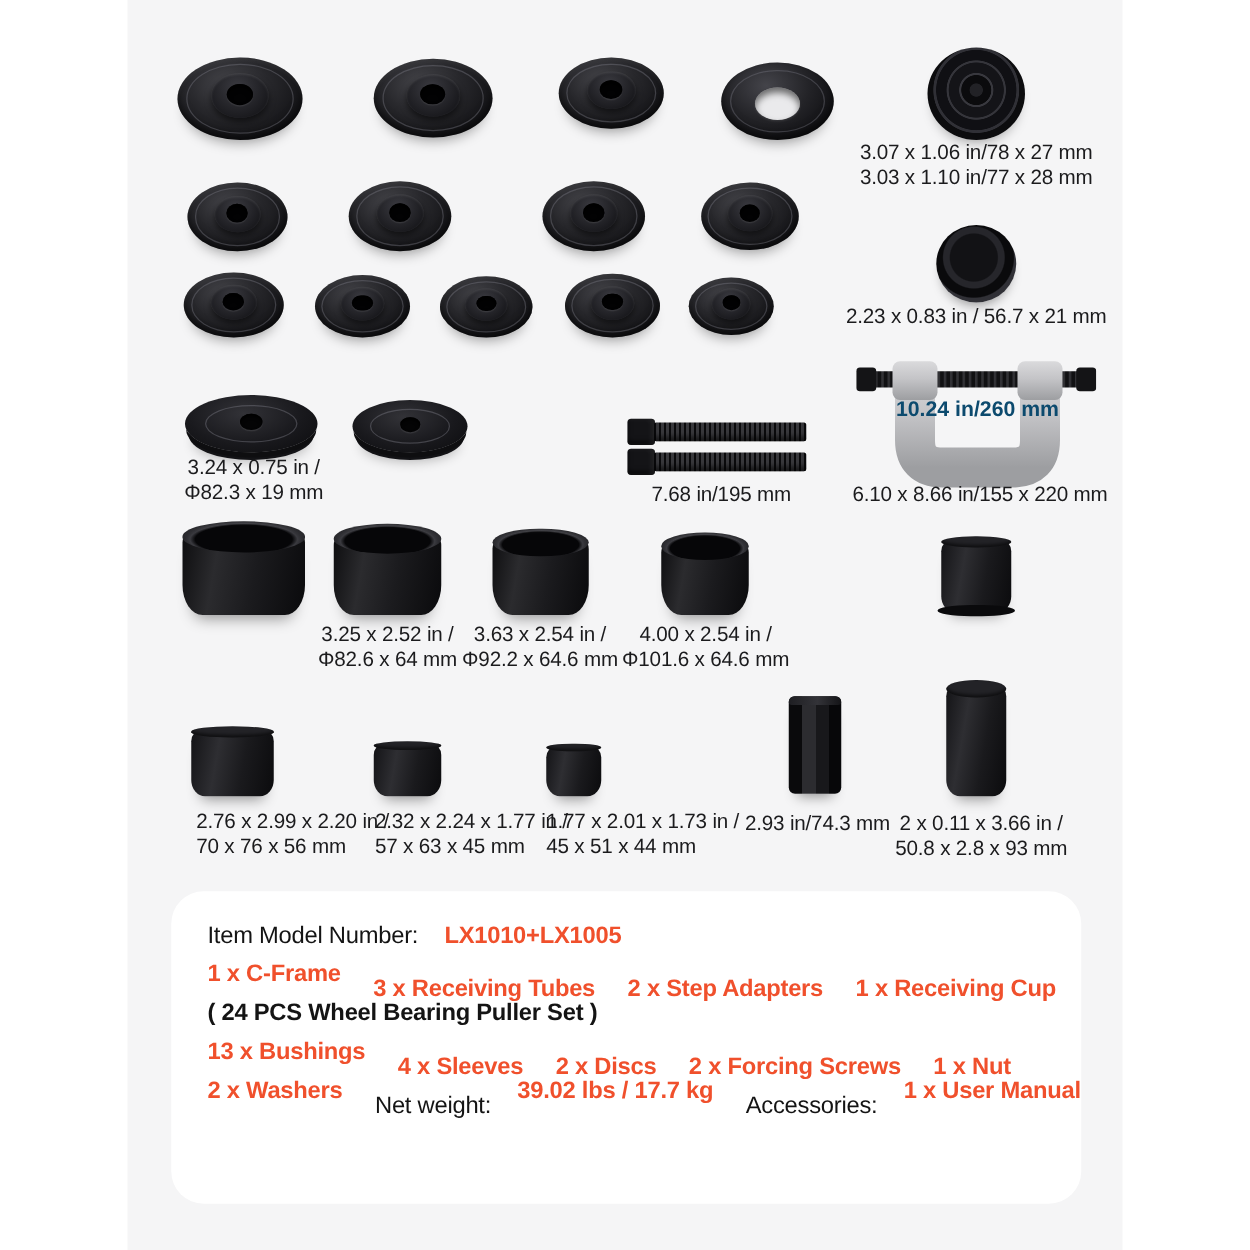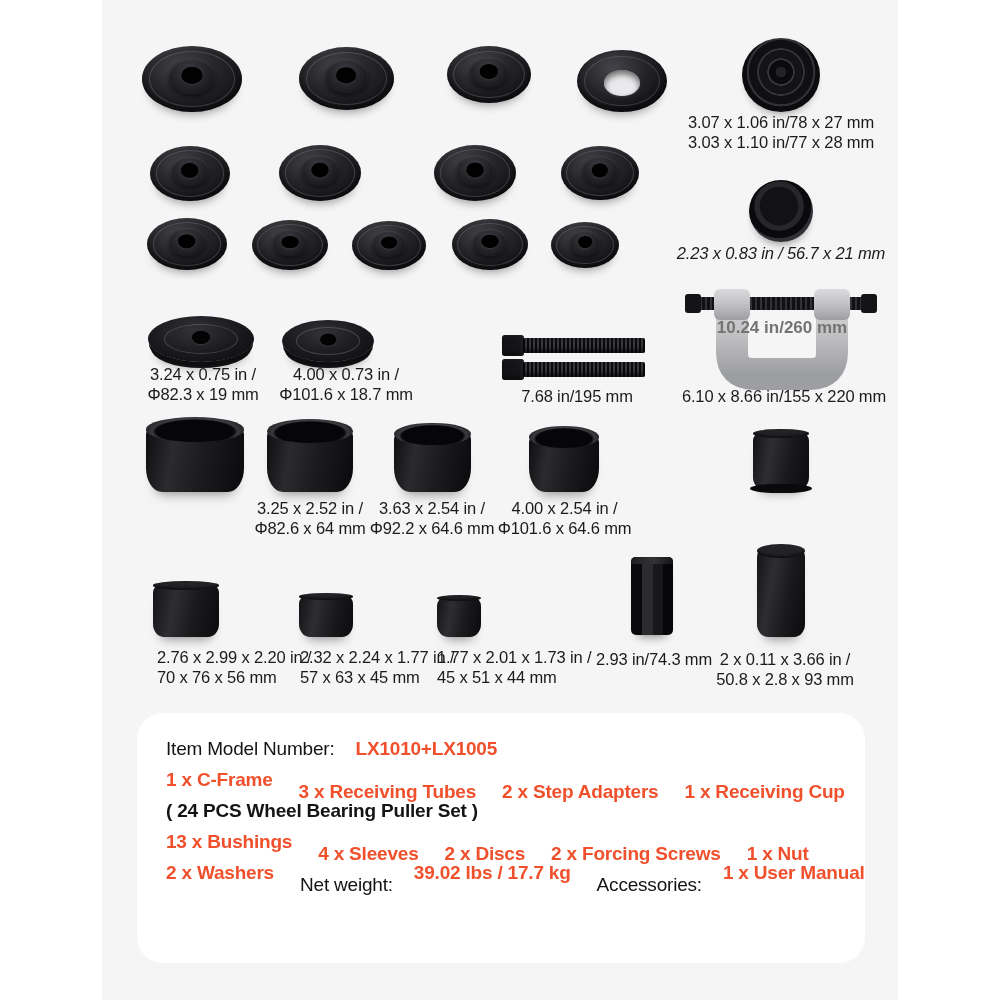--- a/index.html
+++ b/index.html
@@ -81,21 +81,21 @@
   
   .hex{background:linear-gradient(90deg,#0a0a0c 0 26%,#2c2c30 26% 52%,#18181b 52% 76%,#070709 76% 100%);
     border-radius:5px;box-shadow:0 9px 10px -7px rgba(0,0,0,.42);}
   .hex::before{content:"";position:absolute;left:0;right:0;top:0;height:9%;
     background:linear-gradient(90deg,#1e1e22,#333338 55%,#141417);border-radius:5px 5px 3px 3px;}
 
   
   .dim{position:absolute;font-size:16.5px;line-height:20px;color:#1b1b1d;
     letter-spacing:-.15px;font-weight:500;white-space:nowrap;}
   .dim.center{text-align:center;}
-  .cf-inner{position:absolute;font-size:17px;font-weight:600;color:#737373;text-align:center;z-index:2;}
+  .cf-inner{position:absolute;font-size:17px;font-weight:600;color:#0c4a6e;text-align:center;z-index:2;}
 
   
   .panel{position:absolute;left:35px;top:713px;width:728px;height:250px;background:#ffffff;
     border-radius:26px;box-sizing:border-box;padding:20px 18px 0 29px;}
   .pl{height:31px;display:flex;align-items:center;white-space:nowrap;font-size:19px;letter-spacing:-.2px;}
   .ink{color:#141414;font-weight:400;}
   .inkb{color:#141414;font-weight:700;}
   .acc{color:#f0502c;font-weight:700;}
   .g24{margin-left:26px;margin-top:24px;}
   .g8{margin-left:21px;}
@@ -131,21 +131,21 @@
       <div class="hub"></div>
     </div>
   <div class="part bushing" style="left:332px;top:145px;width:82px;height:56px;">
       <div class="hub"></div>
     </div>
   <div class="part bushing" style="left:459px;top:146px;width:78px;height:54px;">
       <div class="hub"></div>
     </div>
 
   <div class="part cupfront" style="left:647px;top:180px;width:64px;height:62px;"></div>
-  <div class="dim center" style="left:539px;top:243px;width:280px;font-style:italic;">
+  <div class="dim center" style="left:539px;top:243px;width:280px;">
     <div>2.23 x 0.83 in / 56.7 x 21 mm</div>
   </div>
 
   <div class="part bushing" style="left:45px;top:218px;width:80px;height:52px;">
       <div class="hub"></div>
     </div>
   <div class="part bushing" style="left:150px;top:220px;width:76px;height:50px;">
       <div class="hub"></div>
     </div>
   <div class="part bushing" style="left:250px;top:221px;width:74px;height:49px;">
@@ -160,24 +160,20 @@
 
   <div class="part stepdisc" style="left:46px;top:316px;width:106px;height:46px;">
       <div class="shole"></div>
     </div>
   <div class="part stepdisc" style="left:180px;top:320px;width:92px;height:42px;">
       <div class="shole"></div>
     </div>
   <div class="dim center" style="left:23px;top:364px;width:156px;">
     <div>3.24 x 0.75 in /</div>
     <div>Φ82.3 x 19 mm</div>
-  </div>
-  <div class="dim center" style="left:164px;top:364px;width:160px;">
-    <div>4.00 x 0.73 in /</div>
-    <div>Φ101.6 x 18.7 mm</div>
   </div>
 
   <div class="part bolt" style="left:400px;top:338px;width:143px;height:16px;">
     <div class="head"></div>
       <div class="shaft" style="width:122px;"></div>
   </div>
   <div class="part bolt" style="left:400px;top:362px;width:143px;height:16px;">
     <div class="head"></div>
       <div class="shaft" style="width:122px;"></div>
   </div>

